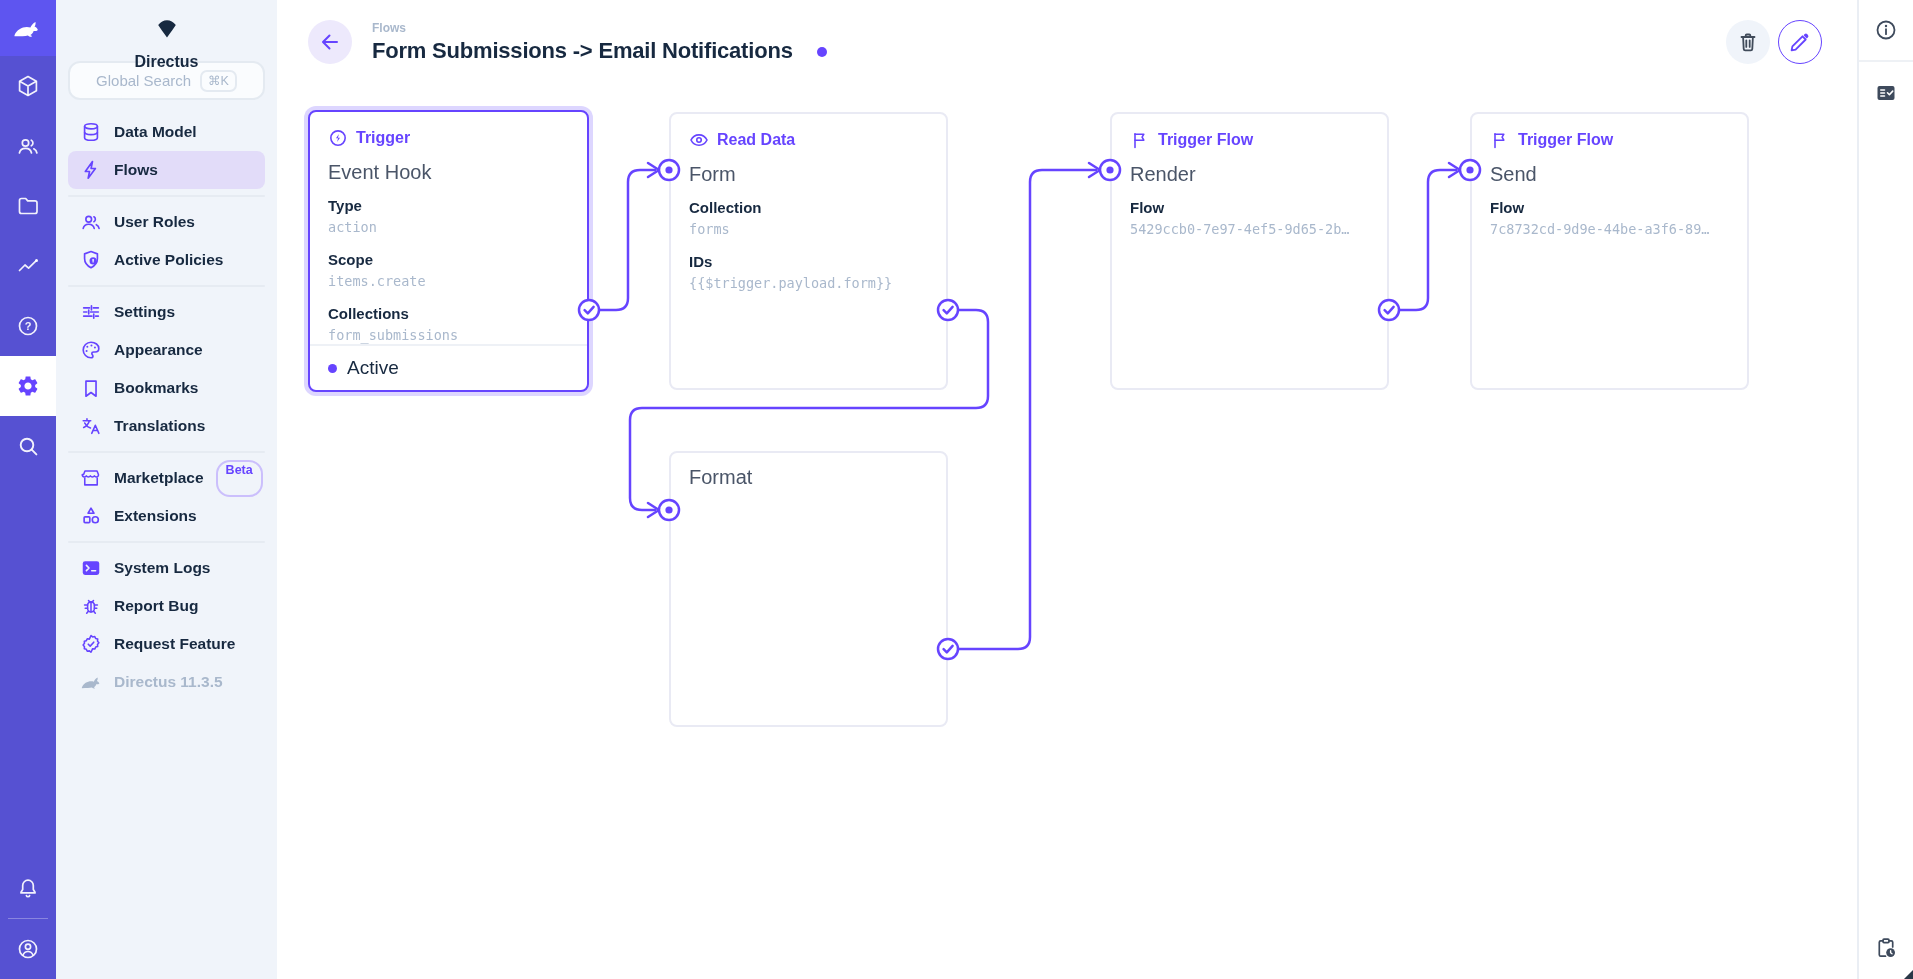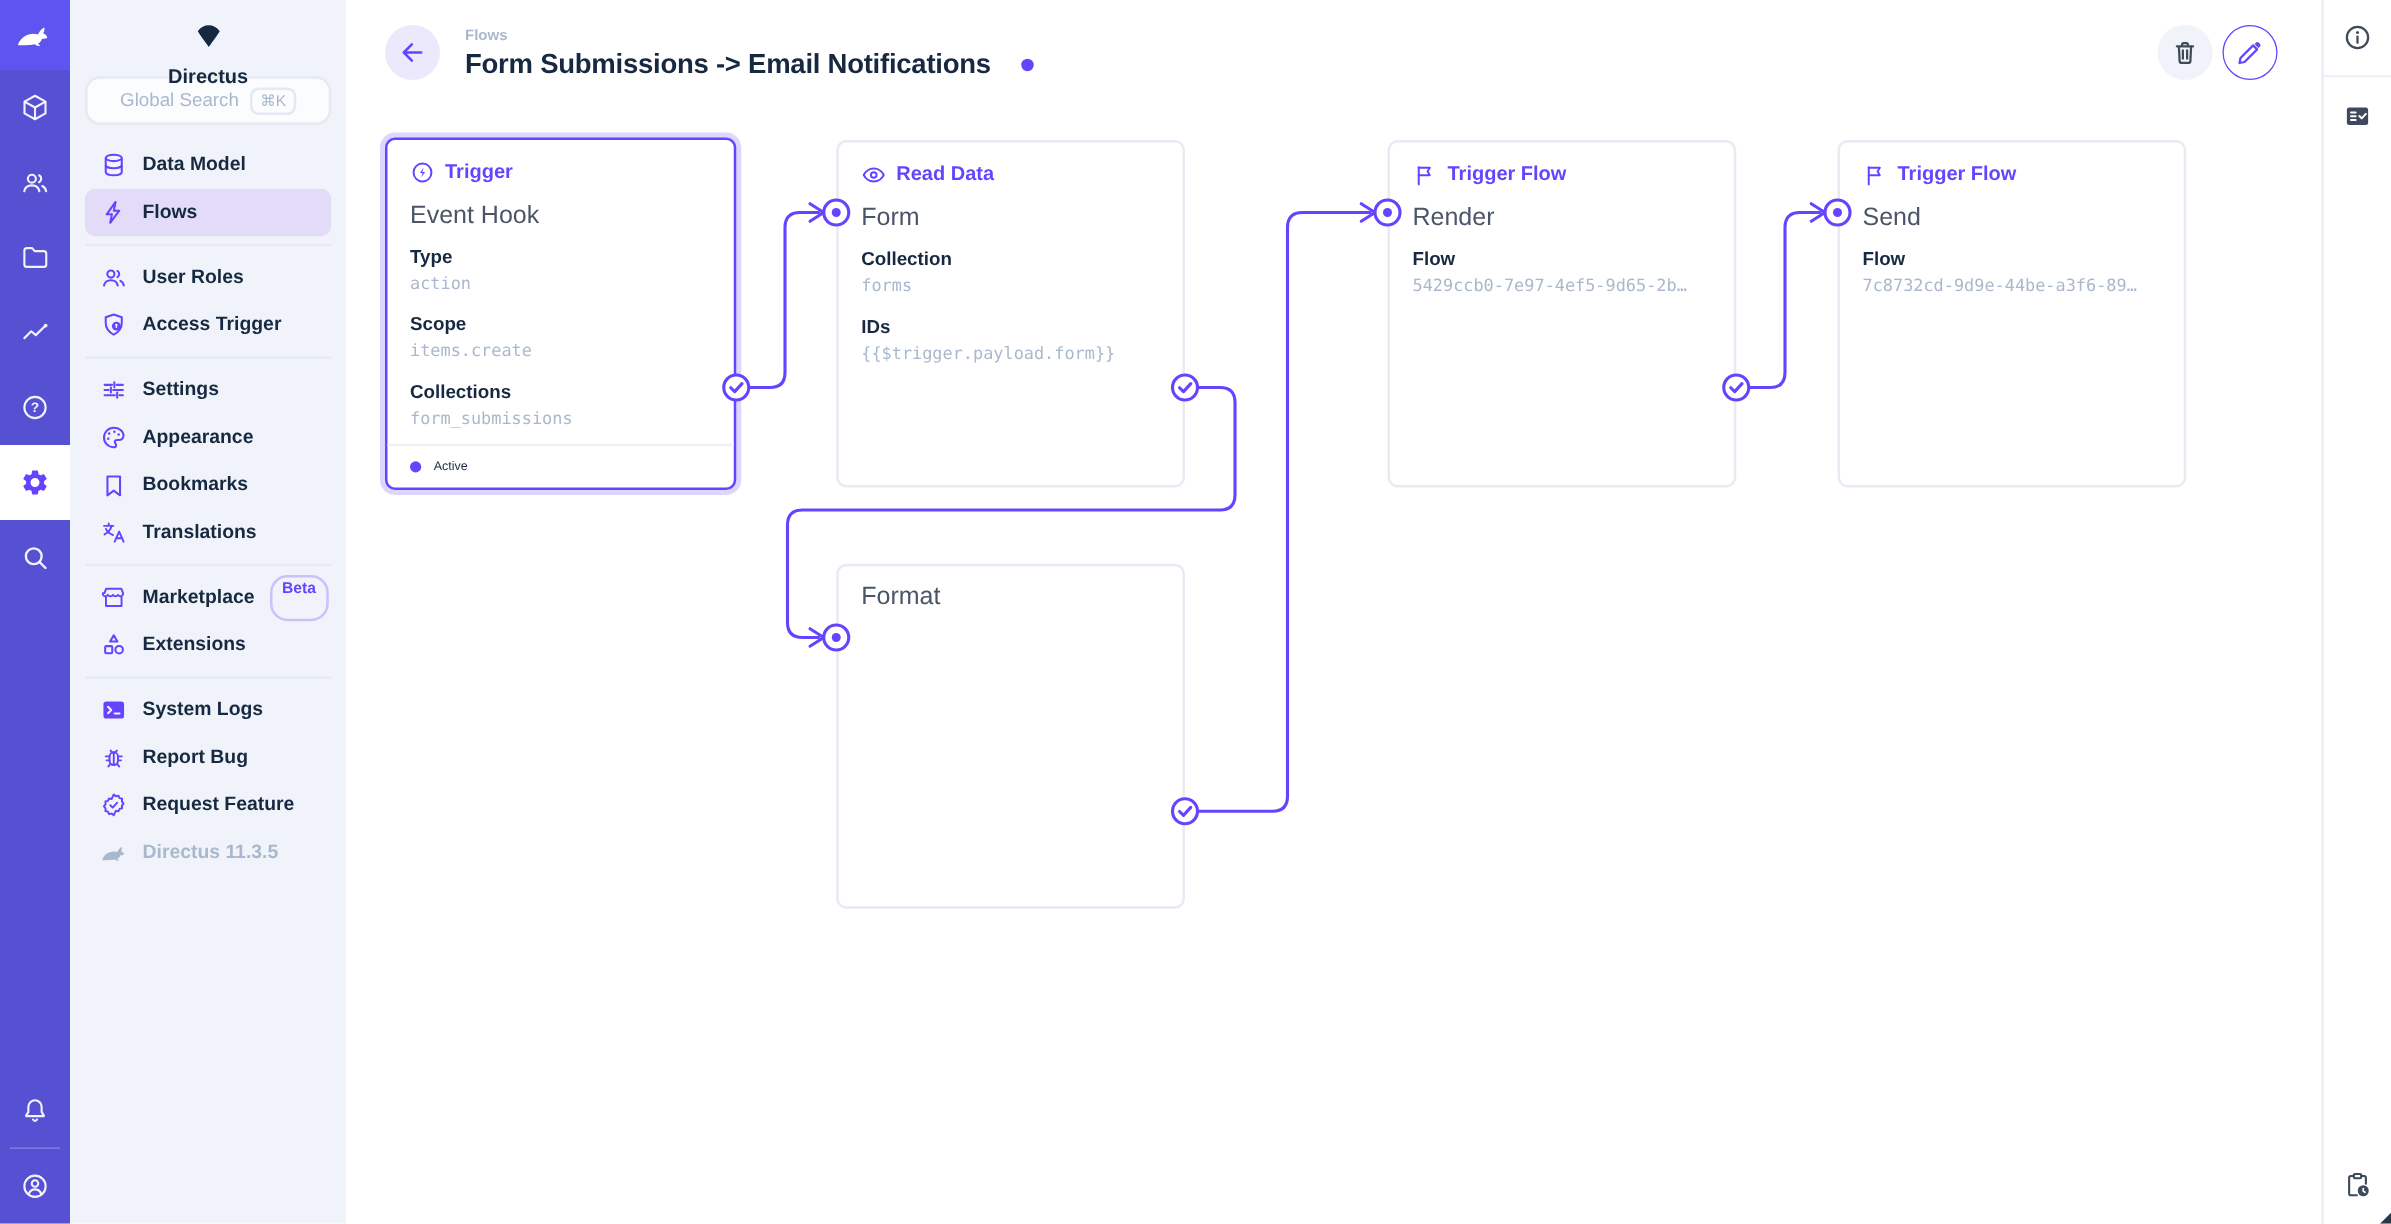--- a/index.html
+++ b/index.html
@@ -59,21 +59,21 @@
   .n-read    { left:392px; top:28px; }
   .n-render  { left:833px; top:28px; }
   .n-send    { left:1193px;top:28px; }
   .n-run     { left:392px; top:367px; height:276px; }
   .node-header { display:flex; align-items:center; gap:8px; padding:16px 18px 0; color:#6644FF; font-size:16px; font-weight:700; }
   .node-header .picon { width:20px; height:20px; display:grid; place-items:center; }
   .node-name { padding:0 18px; margin-top:13px; font-size:20px; color:#4A5568; }
   .node-field { padding:0 18px; margin-top:11px; }
   .f-label { font-size:15px; font-weight:700; color:#172940; line-height:21px; }
   .f-value { font-family:"DejaVu Sans Mono", monospace; font-size:13.5px; color:#A9B8CC; line-height:22px; white-space:nowrap; overflow:hidden; }
-  .node-footer { position:absolute; left:0; right:0; bottom:0; border-top:2px solid #EEF1F6; padding:11px 18px; display:flex; align-items:center; gap:10px; font-size:10px; color:#172940; }
+  .node-footer { position:absolute; left:0; right:0; bottom:0; border-top:2px solid #EEF1F6; padding:11px 18px; display:flex; align-items:center; gap:10px; font-size:19px; color:#172940; }
   .status-dot { width:9px; height:9px; border-radius:50%; background:#6644FF; }
   .wires { position:absolute; inset:0; pointer-events:none; }
 
   
   .right-bar { width:56px; height:979px; background:#fff; border-left:2px solid #EAEEF4; flex-shrink:0; display:flex; flex-direction:column; align-items:center; position:relative; }
   .rb-btn { width:54px; height:62px; display:grid; place-items:center; color:#3E4A5C; cursor:pointer; }
   .rb-btn.bordered { border-bottom:2px solid #EEF1F5; }
   .rb-bottom { margin-top:auto; }
   .corner-handle { position:absolute; right:0; bottom:0; width:0; height:0; border-left:9px solid transparent; border-bottom:9px solid #2A3747; }
 </style>
@@ -214,21 +214,21 @@
     </div>
     <div class="nav-item">
       <span class="nicon">
           <svg width="22" height="22" viewBox="0 0 24 24" fill="none" stroke="currentColor" stroke-width="1.8" stroke-linejoin="round">
             <path d="M12 2.8 19 5.3v5c0 4.6-3 8.1-7 10.1-4-2-7-5.5-7-10.1v-5z"></path>
             <circle cx="14.3" cy="13" r="3.9" fill="currentColor" stroke="none"></circle>
             <circle cx="14.3" cy="12" r="1.1" fill="#F0F4FA" stroke="none"></circle>
             <path d="M14.3 13v1.6" stroke="#F0F4FA" stroke-width="1.3"></path>
           </svg>
         </span>
-      <span>Access Trigger</span>
+      <span>Active Policies</span>
     </div>
     <div class="nav-divider"></div>
     <div class="nav-item">
       <span class="nicon">
           <svg width="22" height="22" viewBox="0 0 24 24" fill="none" stroke="currentColor" stroke-width="1.8" stroke-linecap="round">
             <path d="M4 7.5h6.5M14.5 7.5H20M4 12h3.5M11.5 12H20M4 16.5h9M17 16.5h3"></path>
             <path d="M12.5 5.3v4.4M9.5 9.8v4.4M15 14.3v4.4"></path>
           </svg>
         </span>
       <span>Settings</span>

